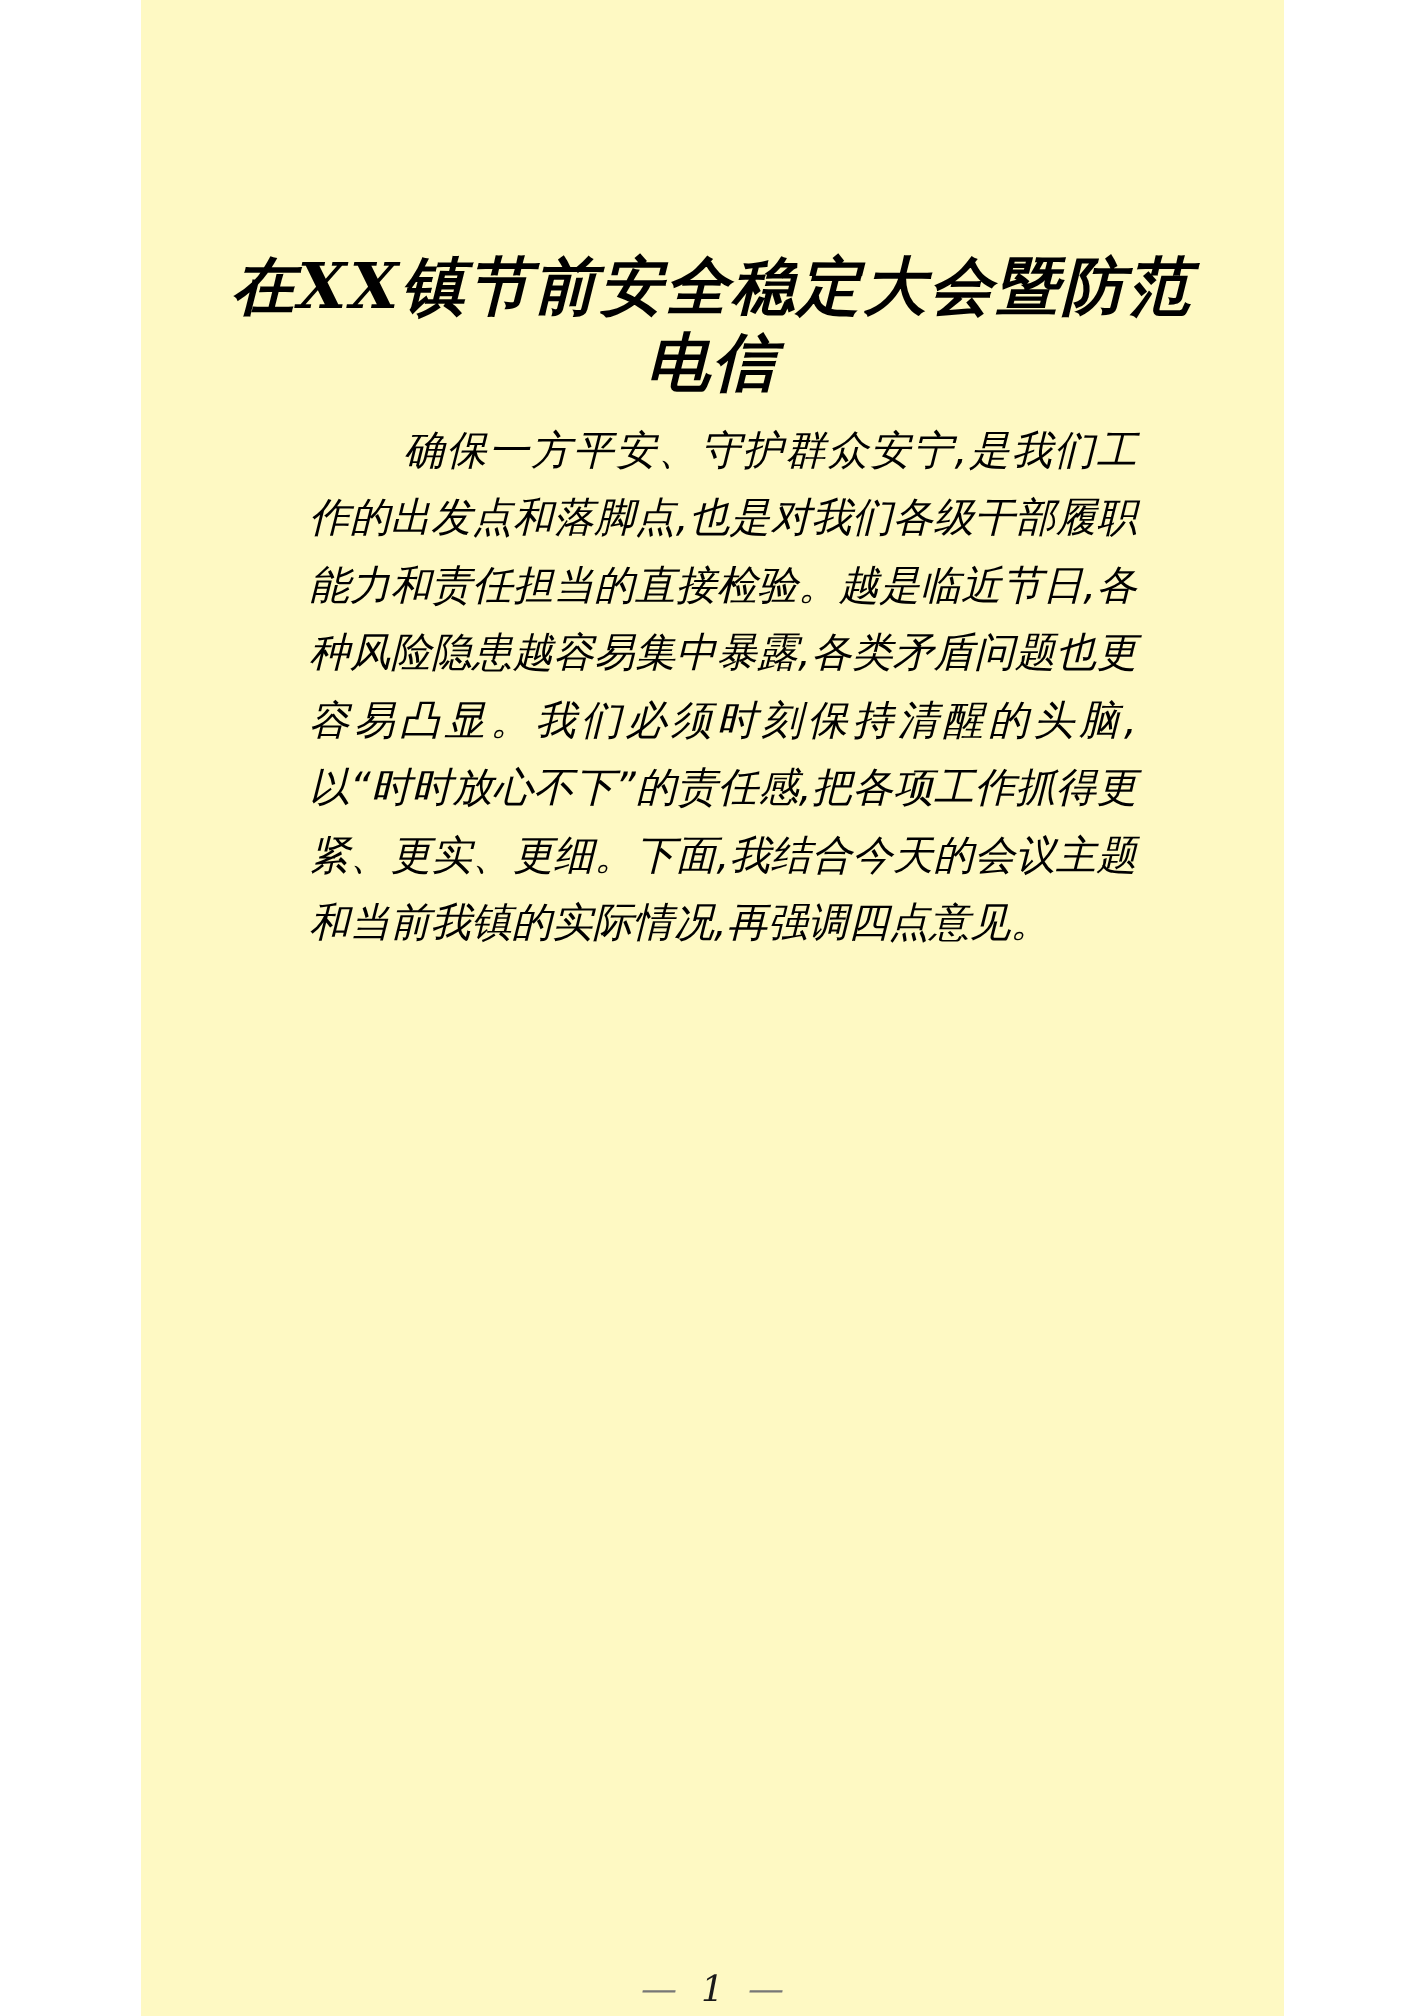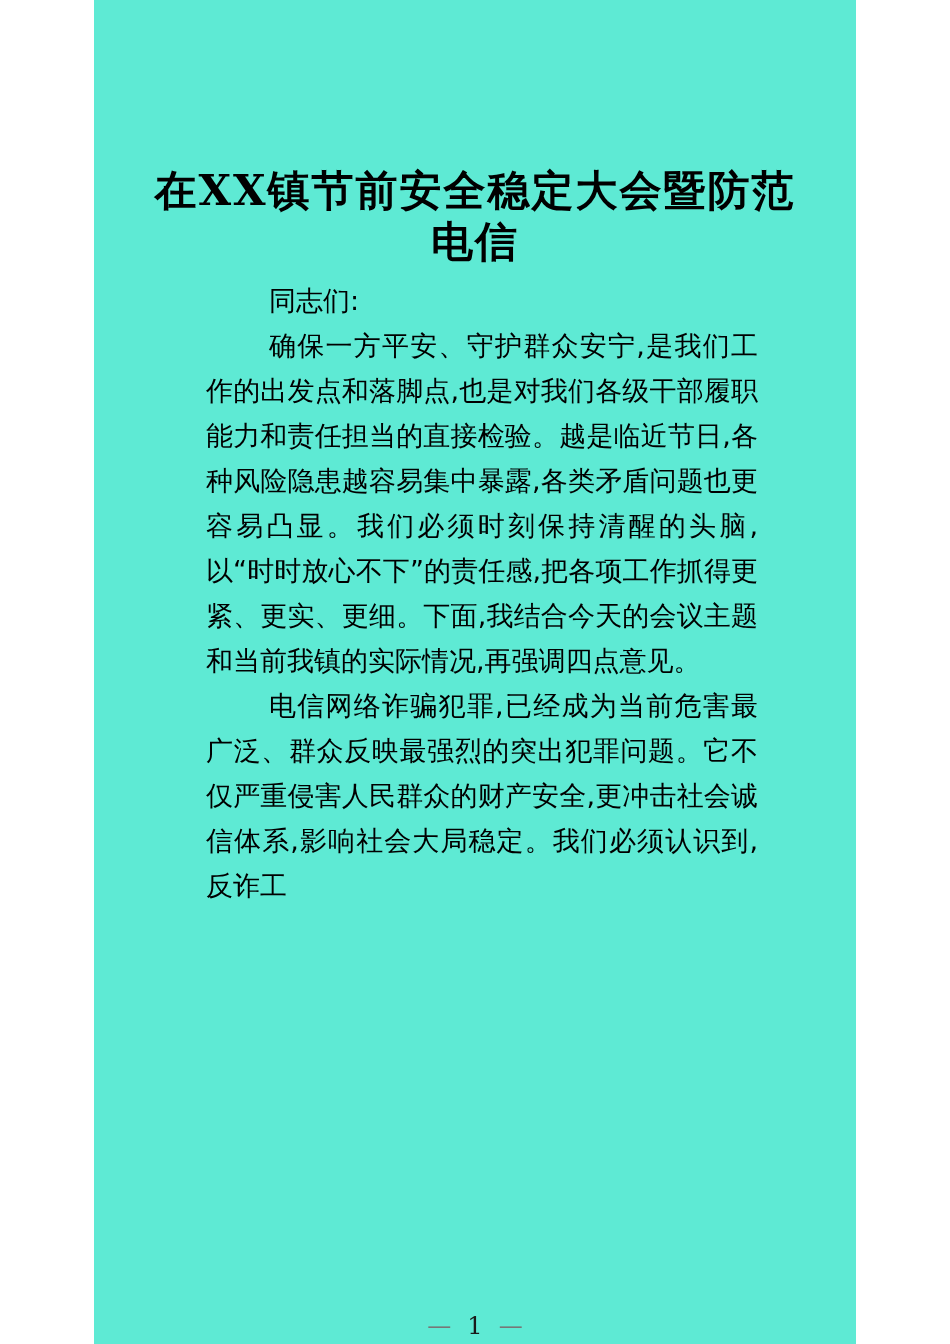--- a/index.html
+++ b/index.html
@@ -5,24 +5,25 @@
   html, body {
     margin: 0;
     padding: 0;
     background: #ffffff;
   }
   .page {
     position: relative;
     width: 762px;
     height: 1344px;
     margin: 0 auto;
-    background: #5eead4;
+    background: #fef9c3;
     color: #000000;
     overflow: hidden;
     font-family: "DejaVu Sans", "Liberation Sans", sans-serif;
+    font-style: italic;
   }
   .doc-title {
     margin: 165px 60px 0 60px;
     text-align: center;
     font-family: "DejaVu Serif", "Liberation Serif", serif;
     font-weight: bold;
     font-size: 42px;
     line-height: 51px;
     letter-spacing: 2px;
     color: #000000;
@@ -67,22 +68,20 @@
 </head>
 <body>
 
 <div class="page">
 
   <div class="doc-title">
     <div>在XX镇节前安全稳定大会暨防范电信</div>
   </div>
 
   <div class="doc-body">
-    <p>同志们:</p>
     <p>确保一方平安、守护群众安宁,是我们工作的出发点和落脚点,也是对我们各级干部履职能力和责任担当的直接检验。越是临近节日,各种风险隐患越容易集中暴露,各类矛盾问题也更容易凸显。我们必须时刻保持清醒的头脑,以“时时放心不下”的责任感,把各项工作抓得更紧、更实、更细。下面,我结合今天的会议主题和当前我镇的实际情况,再强调四点意见。</p>
-    <p>电信网络诈骗犯罪,已经成为当前危害最广泛、群众反映最强烈的突出犯罪问题。它不仅严重侵害人民群众的财产安全,更冲击社会诚信体系,影响社会大局稳定。我们必须认识到,反诈工</p>
   </div>
 
   <div class="page-footer">
     <span class="dash">—</span><span class="num">1</span><span class="dash">—</span>
   </div>
 
 </div>
 
 </body></html>

